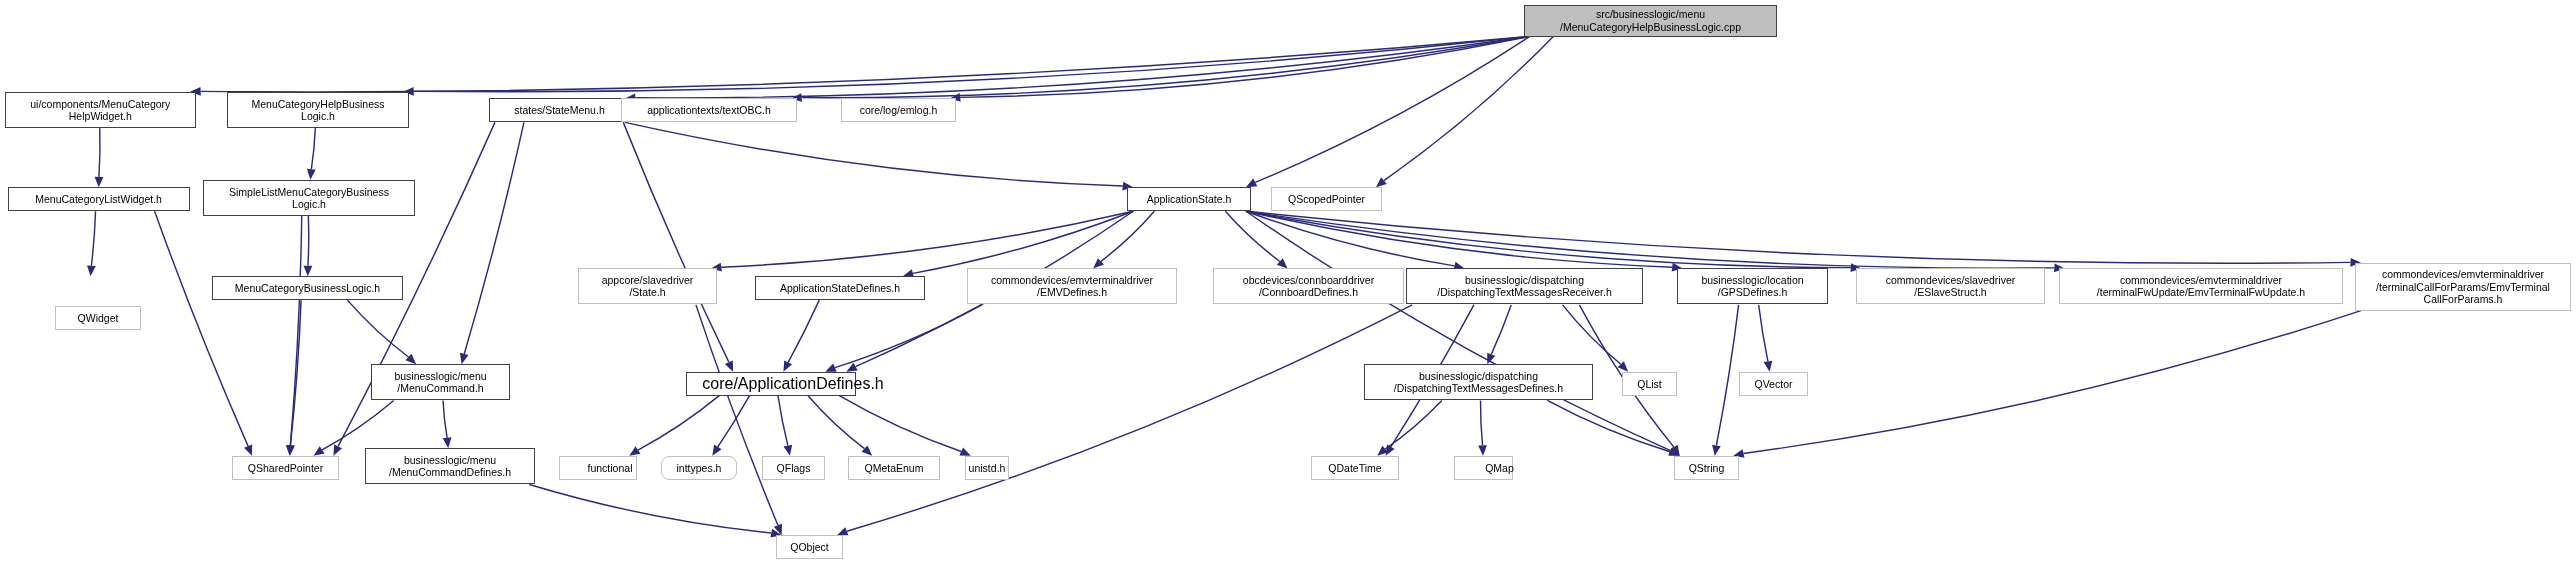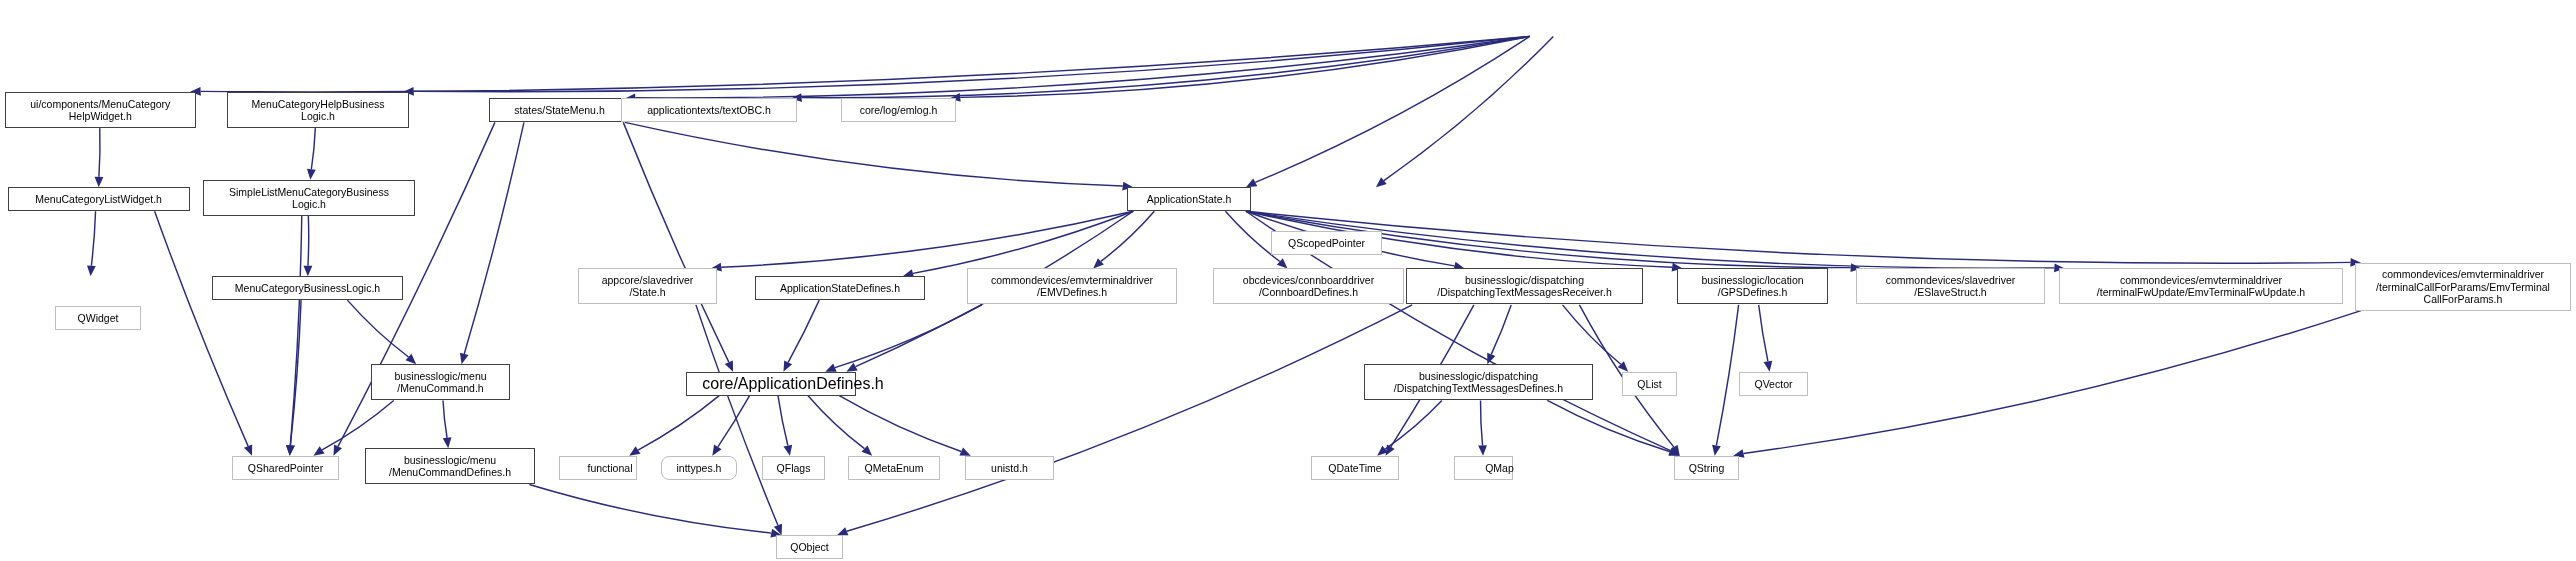--- a/index.html
+++ b/index.html
@@ -140,32 +140,34 @@
       <polygon points="1552.1,477 1547.0120061796003,466.2170357098071 1556.2027763304643,465.80503566856146" fill="#2a2a7a"></polygon>
       <path d="M 1619.4 419 Q 1680.9945820137596 452.16579503461804 1747.8526640275193 472.75364006923604" fill="none" stroke="#2a2a7a" stroke-width="1.5"></path>
       <polygon points="1758,477 1746.076913511018,476.9970714759098 1749.6284145440206,468.51020866256226" fill="#2a2a7a"></polygon>
       <path d="M 1840.6 319 Q 1844.2387536075892 348.7671696517012 1850.265822747453 378.1440203078421" fill="none" stroke="#2a2a7a" stroke-width="1.5"></path>
       <polygon points="1852.04,389 1845.7260494216416,378.885948977089 1854.8055960732645,377.40209163859515" fill="#2a2a7a"></polygon>
       <path d="M 1819.6 319 Q 1810.6069429077356 392.9826426160974 1796.356435815471 466.13474123219476" fill="none" stroke="#2a2a7a" stroke-width="1.5"></path>
       <polygon points="1794.64,477 1791.8127821489343,465.4169589820887 1800.9000894820078,466.8525234823008" fill="#2a2a7a"></polygon>
       <path d="M 2471 325 Q 2154.7554634490307 429.5716696053993 1824.7169268980613 474.52058921079856" fill="none" stroke="#2a2a7a" stroke-width="1.5"></path>
       <polygon points="1814,477 1823.6800823862134,470.0389652352456 1825.7537714099092,479.0022131863515" fill="#2a2a7a"></polygon>
     </svg>
+<div class="node root" style="left: 1524px; top: 4.8px; width: 253px; height: 32px; font-size: 10.5px; background: rgb(191, 191, 191); border-color: rgb(64, 64, 64);"><span>src/businesslogic/menu
+/MenuCategoryHelpBusinessLogic.cpp</span></div>
     <div class="node strong" style="left: 4.8px; top: 92px; width: 191px; height: 36px; font-size: 10.5px; border-color: rgb(64, 64, 64);"><span>ui/components/MenuCategory
 HelpWidget.h</span></div>
     <div class="node strong" style="left: 227px; top: 92px; width: 182px; height: 36px; font-size: 10.5px; border-color: rgb(64, 64, 64);"><span>MenuCategoryHelpBusiness
 Logic.h</span></div>
     <div class="node strong" style="left: 489px; top: 98px; width: 141px; height: 24px; font-size: 10.5px; border-color: rgb(64, 64, 64);"><span>states/StateMenu.h</span></div>
     <div class="node plain" style="left: 621px; top: 98px; width: 176px; height: 24px; font-size: 10.5px; border-color: rgb(191, 191, 191);"><span>applicationtexts/textOBC.h</span></div>
     <div class="node plain" style="left: 841px; top: 98px; width: 115px; height: 24px; font-size: 10.5px; border-color: rgb(191, 191, 191);"><span>core/log/emlog.h</span></div>
     <div class="node strong" style="left: 7.6px; top: 187px; width: 182px; height: 24px; font-size: 10.5px; border-color: rgb(64, 64, 64);"><span>MenuCategoryListWidget.h</span></div>
     <div class="node strong" style="left: 203px; top: 180px; width: 212px; height: 36px; font-size: 10.5px; border-color: rgb(64, 64, 64);"><span>SimpleListMenuCategoryBusiness
 Logic.h</span></div>
     <div class="node strong" style="left: 1127px; top: 187px; width: 124px; height: 24px; font-size: 10.5px; border-color: rgb(64, 64, 64);"><span>ApplicationState.h</span></div>
-    <div class="node plain" style="left: 1271px; top: 187px; width: 111px; height: 24px; font-size: 10.5px; border-color: rgb(191, 191, 191); margin-top: 44px;"><span>QScopedPointer</span></div>
+    <div class="node plain" style="left: 1271px; top: 187px; width: 111px; height: 24px; font-size: 10.5px; border-color: rgb(191, 191, 191);"><span>QScopedPointer</span></div>
     <div class="node plain" style="left: 55px; top: 276px; width: 86px; height: 24px; font-size: 10.5px; border-color: rgb(191, 191, 191); margin-top: 30px;"><span>QWidget</span></div>
     <div class="node strong" style="left: 212px; top: 276px; width: 191px; height: 24px; font-size: 10.5px; border-color: rgb(64, 64, 64);"><span>MenuCategoryBusinessLogic.h</span></div>
     <div class="node plain" style="left: 578px; top: 268px; width: 139px; height: 36px; font-size: 10.5px; border-color: rgb(191, 191, 191);"><span>appcore/slavedriver
 /State.h</span></div>
     <div class="node strong" style="left: 755px; top: 276px; width: 170px; height: 24px; font-size: 10.5px; border-color: rgb(64, 64, 64);"><span>ApplicationStateDefines.h</span></div>
     <div class="node plain" style="left: 967px; top: 268px; width: 210px; height: 36px; font-size: 10.5px; border-color: rgb(191, 191, 191);"><span>commondevices/emvterminaldriver
 /EMVDefines.h</span></div>
     <div class="node plain" style="left: 1213px; top: 268px; width: 191px; height: 36px; font-size: 10.5px; border-color: rgb(191, 191, 191);"><span>obcdevices/connboarddriver
 /ConnboardDefines.h</span></div>
     <div class="node strong" style="left: 1406px; top: 268px; width: 237px; height: 36px; font-size: 10.5px; border-color: rgb(64, 64, 64);"><span>businesslogic/dispatching
@@ -186,19 +188,19 @@
 /DispatchingTextMessagesDefines.h</span></div>
     <div class="node plain" style="left: 1622px; top: 372px; width: 55px; height: 24px; font-size: 10.5px; border-color: rgb(191, 191, 191);"><span>QList</span></div>
     <div class="node plain" style="left: 1739px; top: 372px; width: 69px; height: 24px; font-size: 10.5px; border-color: rgb(191, 191, 191);"><span>QVector</span></div>
     <div class="node plain" style="left: 232px; top: 456px; width: 107px; height: 24px; font-size: 10.5px; border-color: rgb(191, 191, 191);"><span>QSharedPointer</span></div>
     <div class="node strong" style="left: 365px; top: 448px; width: 170px; height: 36px; font-size: 10.5px; border-color: rgb(64, 64, 64);"><span>businesslogic/menu
 /MenuCommandDefines.h</span></div>
     <div class="node plain" style="left: 559px; top: 456px; width: 78px; height: 24px; font-size: 10.5px; border-color: rgb(191, 191, 191); padding-left: 24px;"><span>functional</span></div>
     <div class="node plain" style="left: 661px; top: 456px; width: 76px; height: 24px; font-size: 10.5px; border-color: rgb(191, 191, 191); border-radius: 8px;"><span>inttypes.h</span></div>
     <div class="node plain" style="left: 762px; top: 456px; width: 63px; height: 24px; font-size: 10.5px; border-color: rgb(191, 191, 191);"><span>QFlags</span></div>
     <div class="node plain" style="left: 848px; top: 456px; width: 92px; height: 24px; font-size: 10.5px; border-color: rgb(191, 191, 191);"><span>QMetaEnum</span></div>
-    <div class="node plain" style="left: 965px; top: 456px; width: 89px; height: 24px; font-size: 10.5px; border-color: rgb(191, 191, 191);"><span>unistd.h</span></div>
+    <div class="node plain" style="left: 965px; top: 456px; width: 44px; height: 24px; font-size: 10.5px; border-color: rgb(191, 191, 191);"><span>unistd.h</span></div>
     <div class="node plain" style="left: 1311px; top: 456px; width: 88px; height: 24px; font-size: 10.5px; border-color: rgb(191, 191, 191);"><span>QDateTime</span></div>
     <div class="node plain" style="left: 1454px; top: 456px; width: 59px; height: 24px; font-size: 10.5px; border-color: rgb(191, 191, 191); padding-left: 32px;"><span>QMap</span></div>
     <div class="node plain" style="left: 1674px; top: 456px; width: 65px; height: 24px; font-size: 10.5px; border-color: rgb(191, 191, 191);"><span>QString</span></div>
     <div class="node plain" style="left: 776px; top: 535px; width: 67px; height: 24px; font-size: 10.5px; border-color: rgb(191, 191, 191);"><span>QObject</span></div>
   </div>
 
 
 </body></html>

